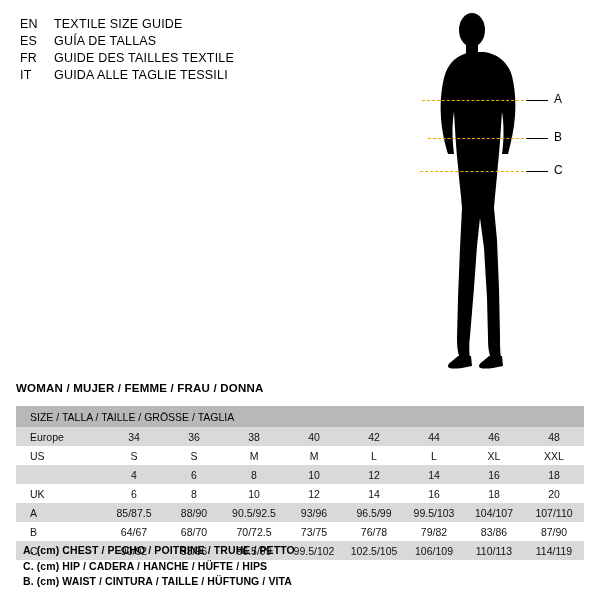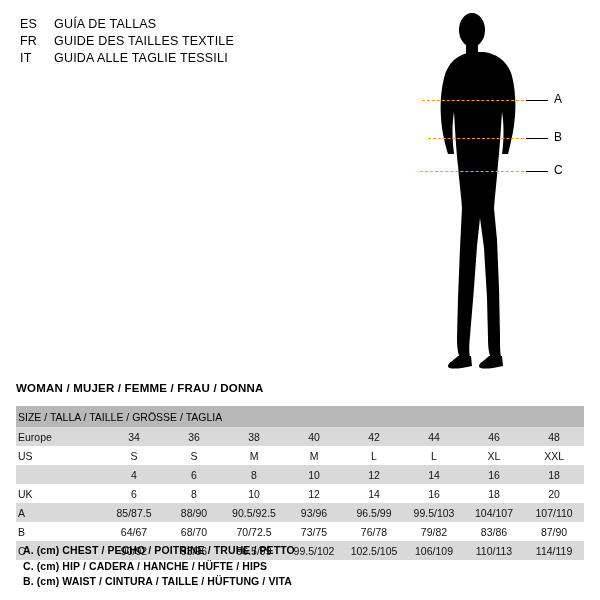--- a/index.html
+++ b/index.html
@@ -113,21 +113,21 @@
   }
   table.size-table td, table.size-table th {
     padding: 2px 2px;
     height: 15px;
     text-align: center;
     font-weight: normal;
     color: #111;
   }
   table.size-table td.rowhead, table.size-table th.rowhead {
     text-align: left;
-    padding-left: 2px;
+    padding-left: 14px;
   }
   tr.header-row td {
     background: #b8b8b8;
     font-size: 10.5px;
     color: #000;
     height: 17px;
   }
   tr.shade td { background: #d9d9d9; }
   tr.plain td { background: #ffffff; }
 
@@ -145,20 +145,24 @@
     line-height: 15.5px;
     letter-spacing: 0.1px;
   }
 </style>
 </head>
 <body>
 
 <div class="page">
 
   <div class="titles">
+    <div class="title-row">
+      <span class="title-lang">EN</span>
+      <span class="title-text">TEXTILE SIZE GUIDE</span>
+    </div>
     <div class="title-row">
       <span class="title-lang">ES</span>
       <span class="title-text">GUÍA DE TALLAS</span>
     </div>
     <div class="title-row">
       <span class="title-lang">FR</span>
       <span class="title-text">GUIDE DES TAILLES TEXTILE</span>
     </div>
     <div class="title-row">
       <span class="title-lang">IT</span>

